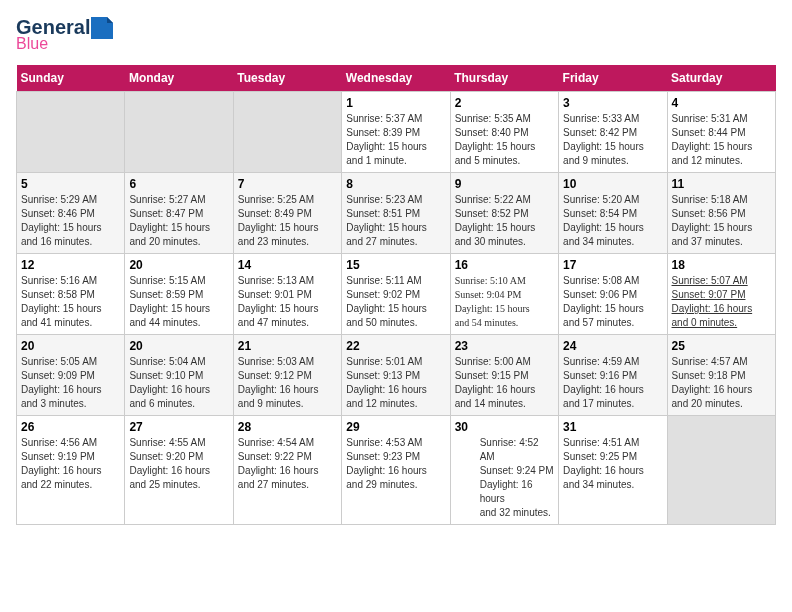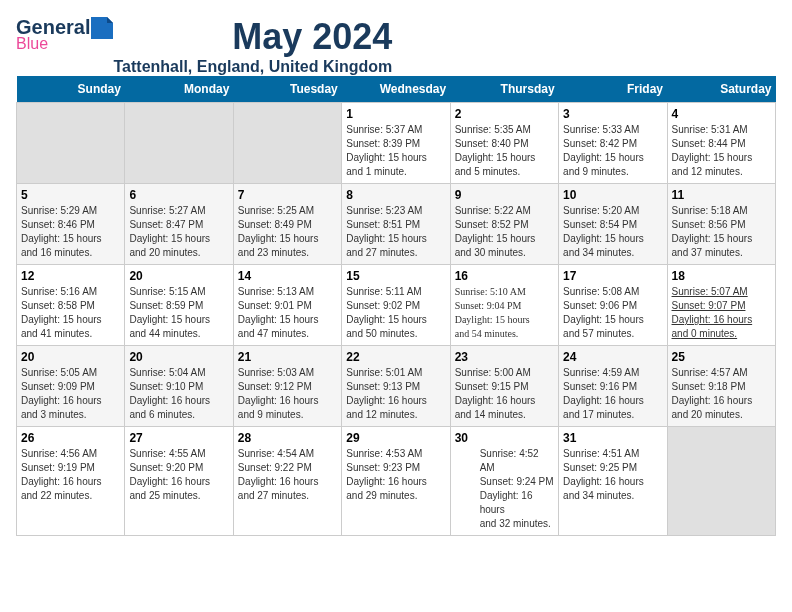--- a/index.html
+++ b/index.html
@@ -5,23 +5,23 @@
     * { box-sizing: border-box; margin: 0; padding: 0; }
     body {
       font-family: Arial, sans-serif;
       background: #fff;
       width: 792px;
       min-height: 612px;
       padding: 16px;
     }
     .header-area {
       display: flex;
-      justify-content: flex-start;
+      justify-content: space-between;
       align-items: flex-start;
-      margin-bottom: 0;
+      margin-bottom: 12px;
     }
     .logo {
       display: flex;
       flex-direction: column;
       align-items: flex-start;
     }
     .title-area {
       text-align: right;
     }
     .month-title {
@@ -57,22 +57,21 @@
     }
     .calendar tr:nth-child(even) td {
       background-color: #f5f5f5;
     }
     .calendar tr:nth-child(odd) td {
       background-color: #fff;
     }
     
     .calendar thead tr td,
     .calendar thead tr th {
-      background-color: #0369a1;
-      text-align: right;
+      background-color: #be185d;
     }
     .day-number {
       font-weight: bold;
       font-size: 12px;
       margin-bottom: 2px;
       color: #000;
     }
     .day-info {
       font-size: 10px;
       color: #333;
@@ -93,24 +92,20 @@
   <div class="logo">
     <div style="display:flex; align-items:center;">
       <span style="font-size:20px; font-weight:bold; color:#1a3a5c;">General</span>
       <svg width="22" height="22" viewBox="0 0 22 22" style="margin-left:1px;">
         <polygon points="0,0 16,0 22,6 22,22 0,22" fill="#1a6ec0"></polygon>
         <polygon points="16,0 22,6 16,6" fill="#0d4a8a"></polygon>
       </svg>
     </div>
     <span style="font-size:16px; font-weight:normal; color:#ec4899; margin-top:-4px;">Blue</span>
   </div>
-  <div class="title-area">
-    <div class="month-title">May 2024</div>
-    <div class="location-title">Tattenhall, England, United Kingdom</div>
-  </div>
 </div>
 
 <table class="calendar">
   <thead>
     <tr>
     <th>Sunday</th>
         <th>Monday</th>
         <th>Tuesday</th>
         <th>Wednesday</th>
         <th>Thursday</th>

